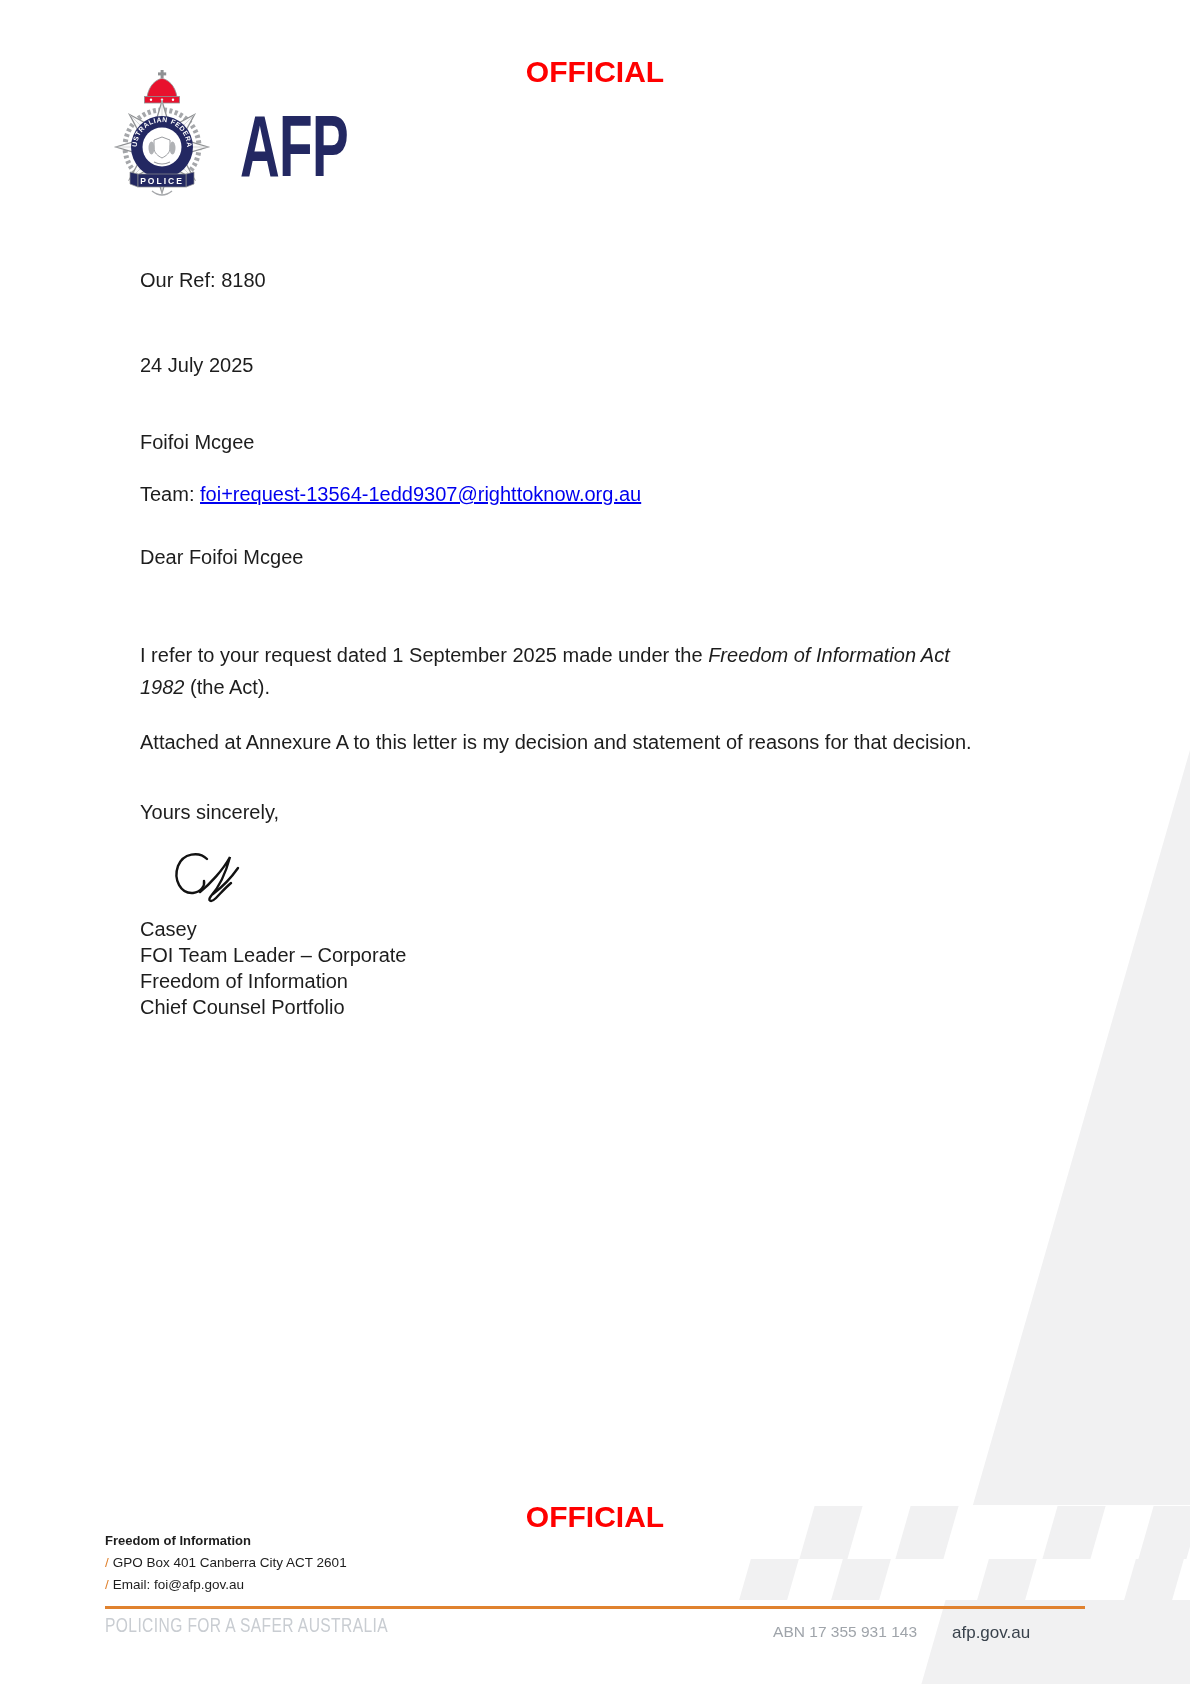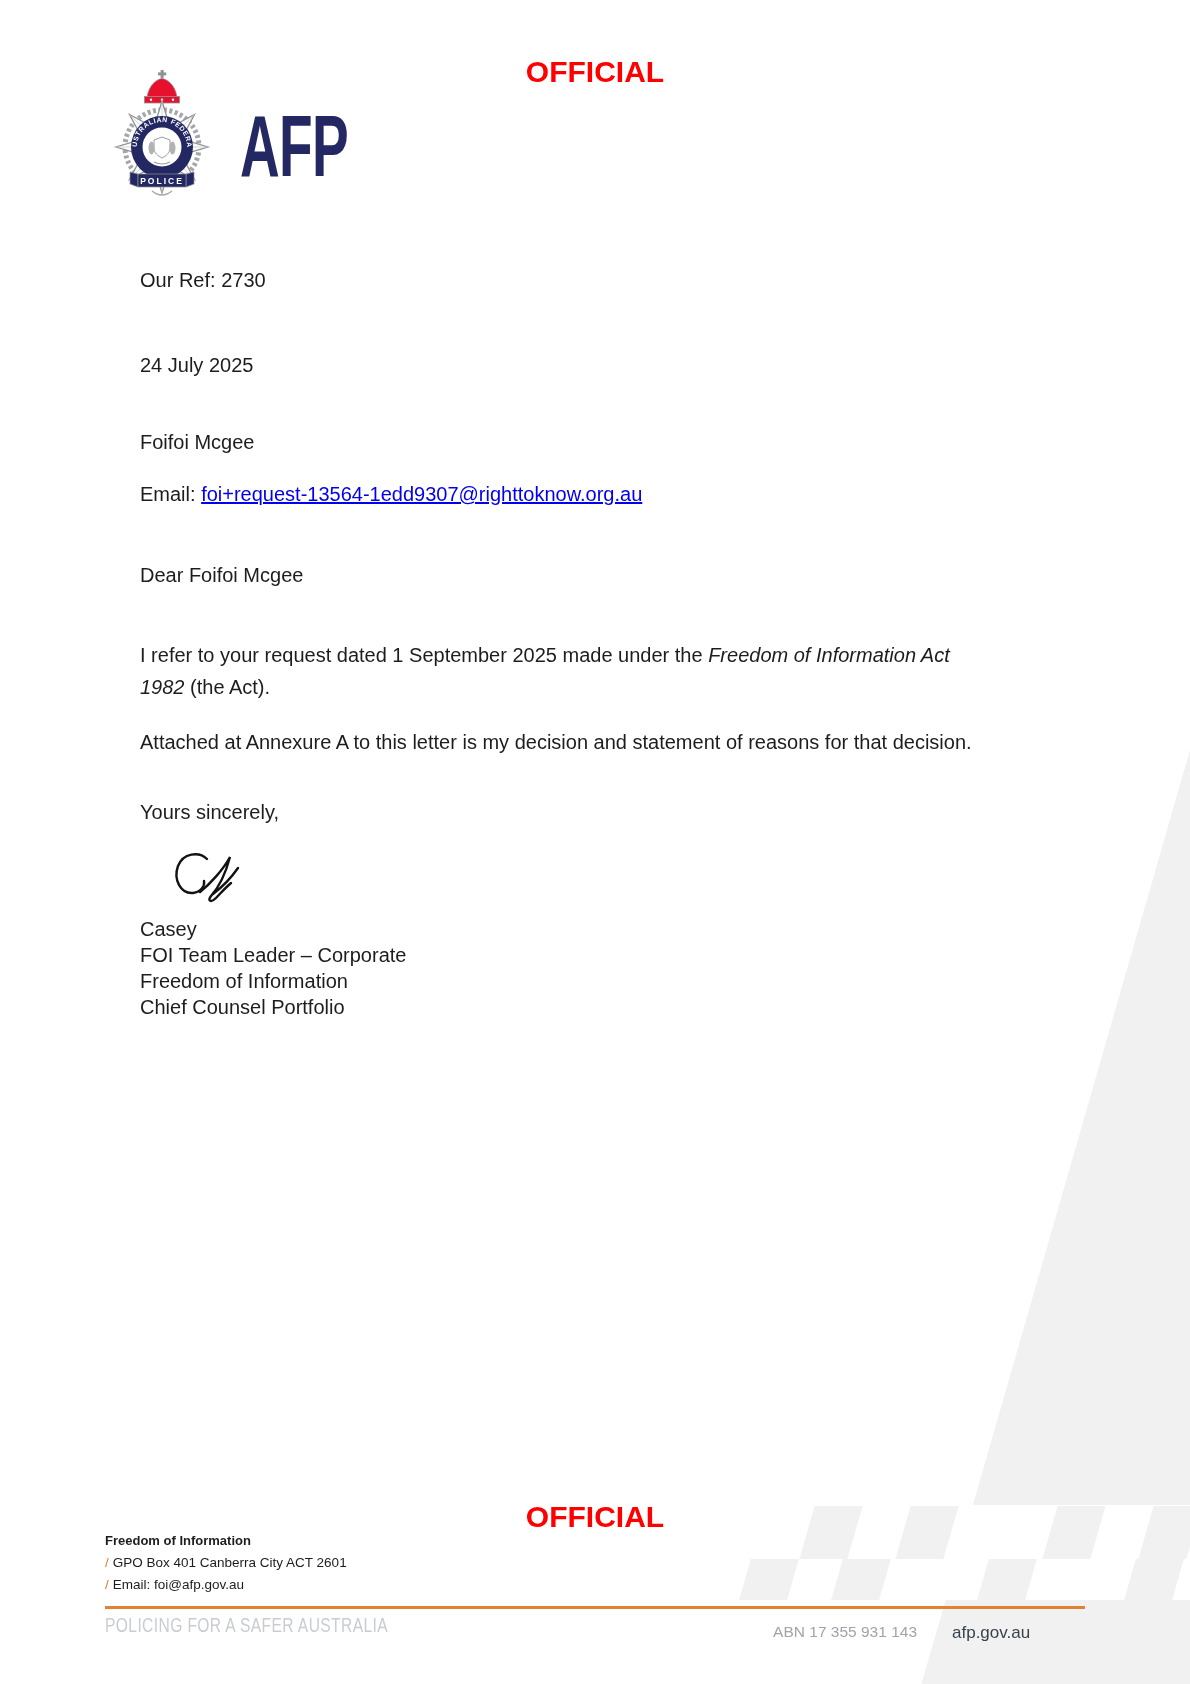--- a/index.html
+++ b/index.html
@@ -113,29 +113,29 @@
         <polygon points="86,102 78,104 78,117 86,114" fill="#232862" stroke="#8F9193" stroke-width="0.7"></polygon>
         <rect x="30" y="104" width="48" height="13" fill="#232862" stroke="#8F9193" stroke-width="0.7"></rect>
         <text x="54" y="113.8" text-anchor="middle" font-size="8.5" font-weight="bold" fill="#ffffff" letter-spacing="2" font-family="Liberation Sans, DejaVu Sans, sans-serif">POLICE</text>
         <path d="M 44,121 Q 54,129 64,121" stroke="#A5A7AA" stroke-width="1.5" fill="none"></path>
       </g>
     </svg>
   </div>
 
   <div class="abs wordmark">AFP</div>
 
-  <div class="abs line" style="top:257px">Our Ref: 2730</div>
+  <div class="abs line" style="top:257px">Our Ref: 8180</div>
   <div class="abs line" style="top:342px">24 July 2025</div>
   <div class="abs line" style="top:419px">Foifoi Mcgee</div>
 
   <div class="abs line" style="top:471px">
-    <span>Email: </span><a class="maillink" href="#">foi+request-13564-1edd9307@righttoknow.org.au</a>
+    <span>Team: </span><a class="maillink" href="#">foi+request-13564-1edd9307@righttoknow.org.au</a>
   </div>
 
-  <div class="abs line" style="top:552px">Dear Foifoi Mcgee</div>
+  <div class="abs line" style="top:534px">Dear Foifoi Mcgee</div>
 
   <div class="abs para" style="top:627px">
     <span>I refer to your request dated 1 September 2025 made under the </span><span class="italic">Freedom of Information Act 1982</span><span> (the Act).</span>
   </div>
 
   <div class="abs para" style="top:714px">Attached at Annexure A to this letter is my decision and statement of reasons for that decision.</div>
 
   <div class="abs line" style="top:789px">Yours sincerely,</div>
 
   <div class="abs" style="left:172px;top:838px">

